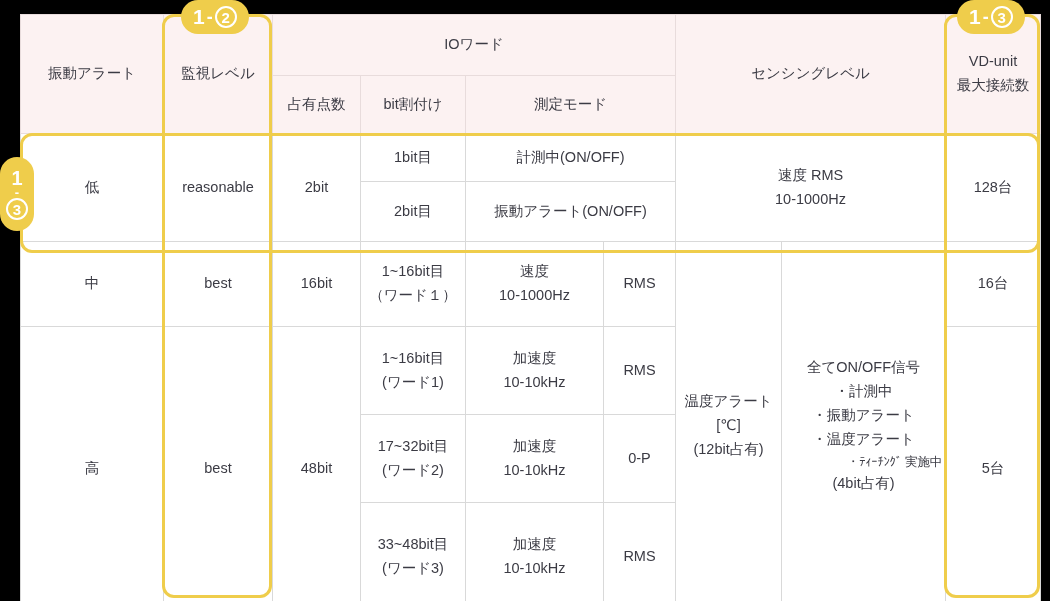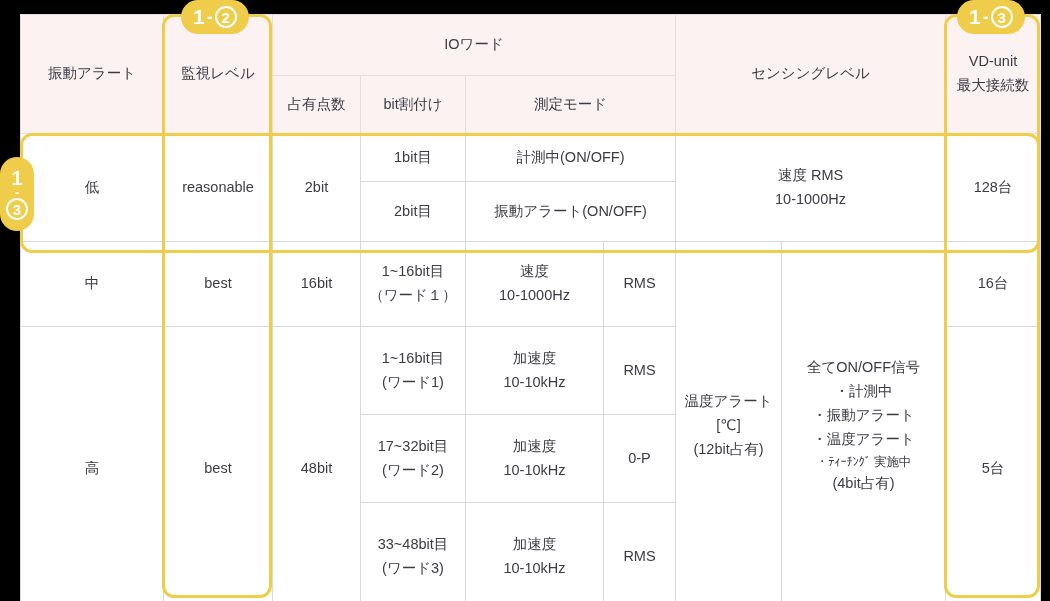--- a/index.html
+++ b/index.html
@@ -29,21 +29,21 @@
     line-height: 1.65;
     padding: 2px 3px;
     background: #ffffff;
     white-space: nowrap;
   }
   #tbl td.hd {
     background: #fcf2f2;
     border-color: #e8dcdc;
   }
   .ln { display: block; }
-  .hw { font-size: 12.5px; letter-spacing: -0.2px; }
+  .hw { font-size: 12.5px; letter-spacing: -0.2px; text-align: right; }
 
   
   .hl {
     position: absolute;
     border: 3.5px solid #efcd4b;
     border-radius: 12px;
     pointer-events: none;
     background: transparent;
   }
   #hl-col2 { left: 162px;  top: 14px;  width: 110px; height: 584px; }

